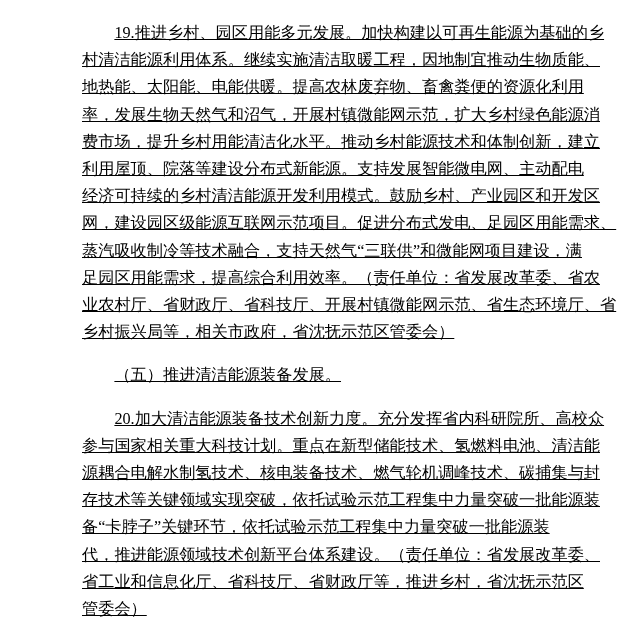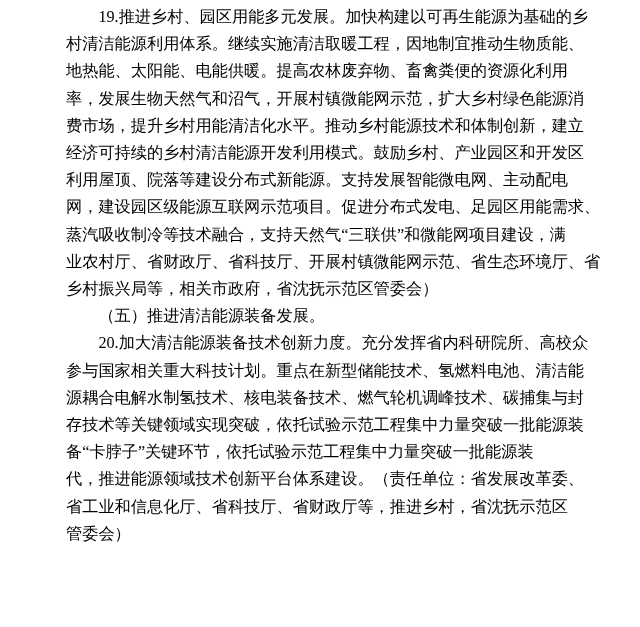--- a/index.html
+++ b/index.html
@@ -14,21 +14,22 @@
   }
   .page {
     box-sizing: border-box;
     width: 640px;
     height: 627px;
     padding: 4px 50px 0 66px;
     background: #ffffff;
     overflow: hidden;
   }
   .paragraph {
-    margin: 0;
+    margin: 16px;
+    text-decoration: underline;
   }
   .line {
     font-family: "Liberation Serif", serif;
     font-size: 16.2px;
     line-height: 27.2px;
     color: #000000;
     white-space: nowrap;
     text-align: left;
   }
   .first-line {
@@ -39,24 +40,25 @@
 <body>
 
 <div class="page">
   <div id="doc-body">
       <div class="paragraph">
         <div class="line first-line">19.推进乡村、园区用能多元发展。加快构建以可再生能源为基础的乡</div>
         <div class="line">村清洁能源利用体系。继续实施清洁取暖工程，因地制宜推动生物质能、</div>
         <div class="line">地热能、太阳能、电能供暖。提高农林废弃物、畜禽粪便的资源化利用</div>
         <div class="line">率，发展生物天然气和沼气，开展村镇微能网示范，扩大乡村绿色能源消</div>
         <div class="line">费市场，提升乡村用能清洁化水平。推动乡村能源技术和体制创新，建立</div>
+        <div class="line">利用屋顶、院落等建设分布式新能源。支持发展智能微电网、主动配电</div>
         <div class="line">经济可持续的乡村清洁能源开发利用模式。鼓励乡村、产业园区和开发区</div>
-        <div class="line">利用屋顶、院落等建设分布式新能源。支持发展智能微电网、主动配电</div>
         <div class="line">网，建设园区级能源互联网示范项目。促进分布式发电、足园区用能需求、</div>
         <div class="line">蒸汽吸收制冷等技术融合，支持天然气“三联供”和微能网项目建设，满</div>
+        <div class="line">足园区用能需求，提高综合利用效率。（责任单位：省发展改革委、省农</div>
         <div class="line">业农村厅、省财政厅、省科技厅、开展村镇微能网示范、省生态环境厅、省</div>
         <div class="line">乡村振兴局等，相关市政府，省沈抚示范区管委会）</div>
       </div>
       <div class="paragraph">
         <div class="line first-line">（五）推进清洁能源装备发展。</div>
       </div>
       <div class="paragraph">
         <div class="line first-line">20.加大清洁能源装备技术创新力度。充分发挥省内科研院所、高校众</div>
         <div class="line">参与国家相关重大科技计划。重点在新型储能技术、氢燃料电池、清洁能</div>
         <div class="line">源耦合电解水制氢技术、核电装备技术、燃气轮机调峰技术、碳捕集与封</div>

